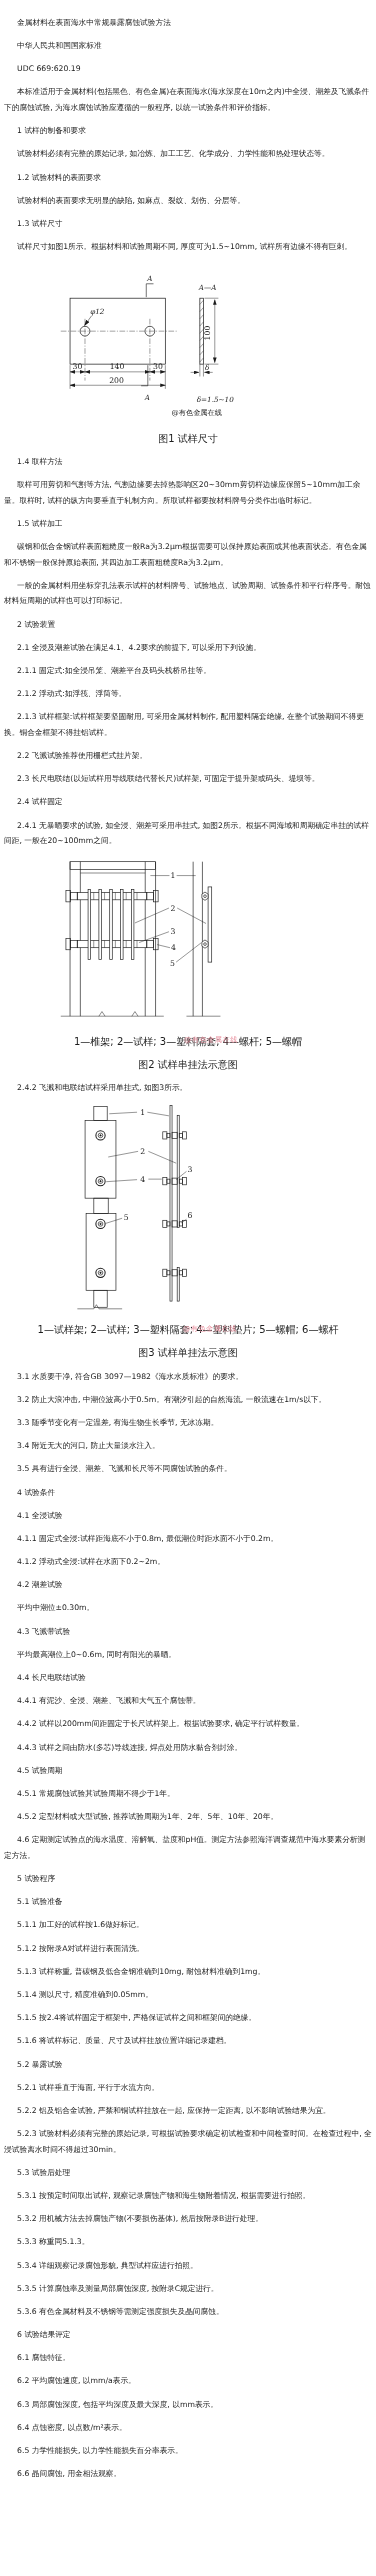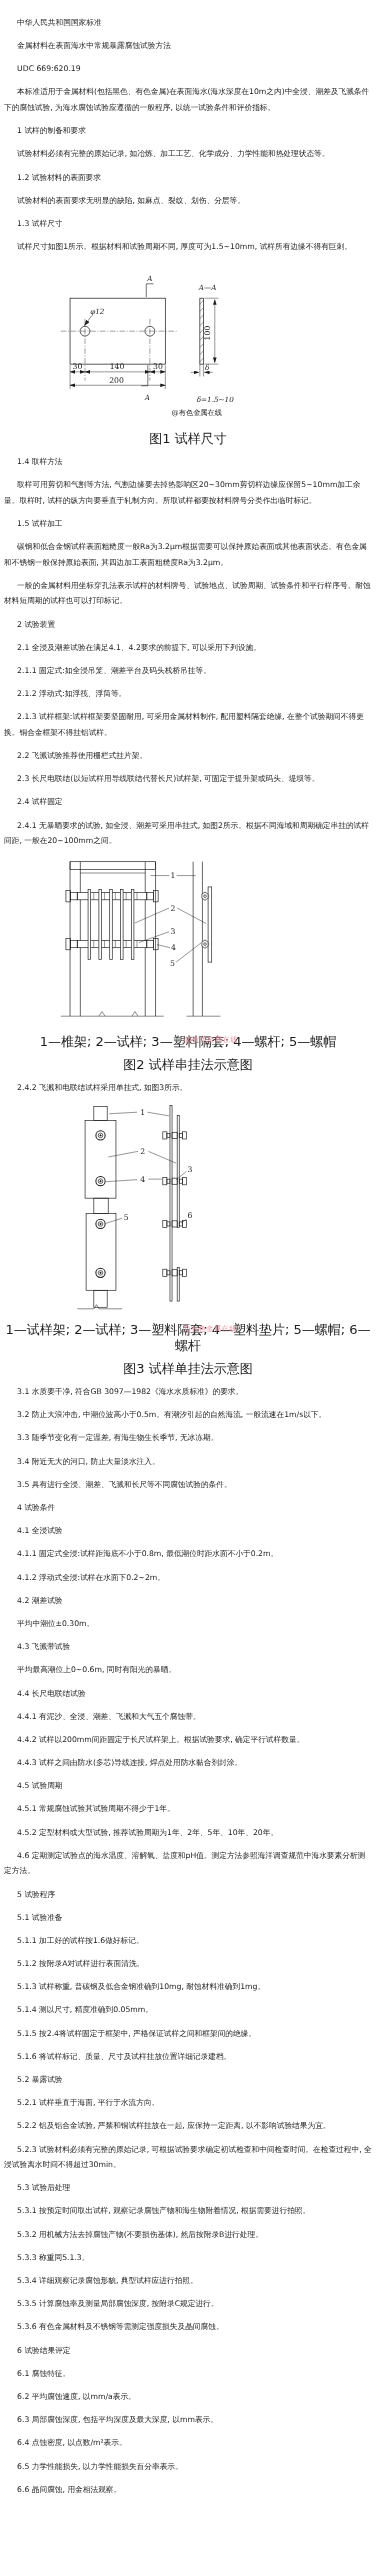--- a/index.html
+++ b/index.html
@@ -1,32 +1,32 @@
 <!DOCTYPE html>
 <html style="--wm: #e8919f;font-size:8.2px"><head>
 <meta charset="utf-8">
 <style>
   html,body{margin:0;padding:0;background:#ffffff;}
   body{width:376px;color:#1c1c1c;font-family:"DejaVu Sans",sans-serif;}
   main{padding:7.2px 0 20.6px 0;}
   p.t{font-size:7.7px;line-height:15.5px;margin:7.7px 4.1px;text-indent:13px;word-break:break-all;}
-  p.center{font-size:13px;line-height:15.5px;margin:7.7px 4.1px;text-align:center;text-indent:0;}
+  p.center{font-size:10px;line-height:15.5px;margin:7.7px 4.1px;text-align:center;text-indent:0;}
   .fig{position:relative;margin:1px 0;}
   .fig svg{display:block;}
   .fig svg text{font-family:"DejaVu Serif",serif;font-size:14px;fill:#1c1c1c;}
   .fig svg text.num{font-size:15px;}
   .fig svg text.it{font-style:italic;}
   .wm{position:absolute;color:var(--wm,#e8919f);font-size:7.2px;letter-spacing:0.5px;white-space:nowrap;}
 </style>
 </head>
 <body>
 
 <main>
+    <p class="t">金属材料在表面海水中常规暴露腐蚀试验方法</p>
     <p class="t">中华人民共和国国家标准</p>
-    <p class="t">金属材料在表面海水中常规暴露腐蚀试验方法</p>
     <p class="t">UDC 669:620.19</p>
     <p class="t">本标准适用于金属材料(包括黑色、有色金属)在表面海水(海水深度在10m之内)中全浸、潮差及飞溅条件下的腐蚀试验, 为海水腐蚀试验应遵循的一般程序, 以统一试验条件和评价指标。</p>
     <p class="t">1 试样的制备和要求</p>
     <p class="t">试验材料必须有完整的原始记录, 如冶炼、加工工艺、化学成分、力学性能和热处理状态等。</p>
     <p class="t">1.2 试验材料的表面要求</p>
     <p class="t">试验材料的表面要求无明显的缺陷, 如麻点、裂纹、划伤、分层等。</p>
     <p class="t">1.3 试样尺寸</p>
     <p class="t">试样尺寸如图1所示。根据材料和试验周期不同, 厚度可为1.5~10mm, 试样所有边缘不得有巨刺。</p>
   <div class="fig">
     <svg width="376" height="161" viewBox="0 0 730 312">

